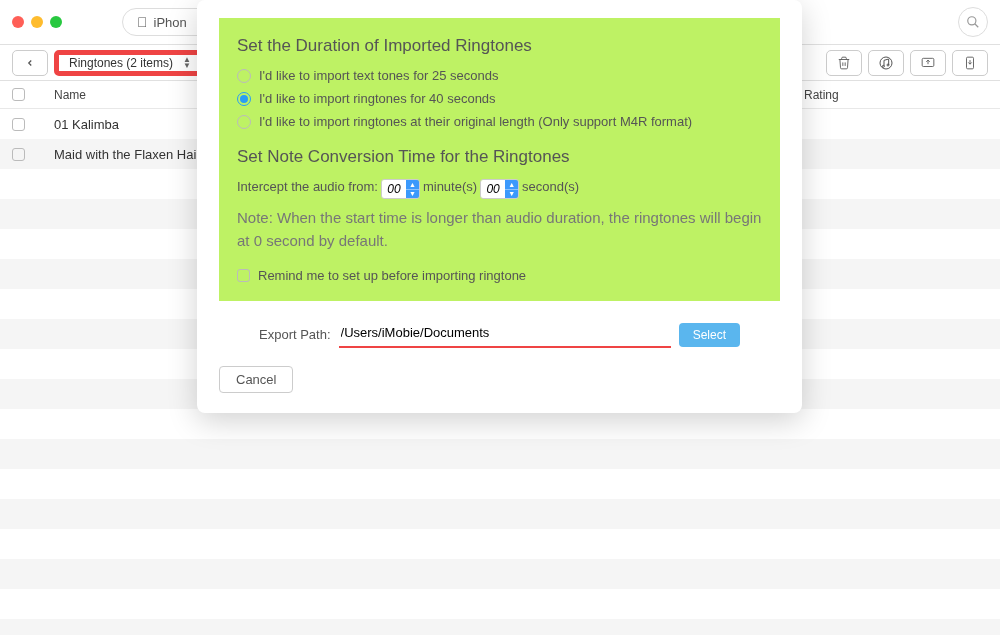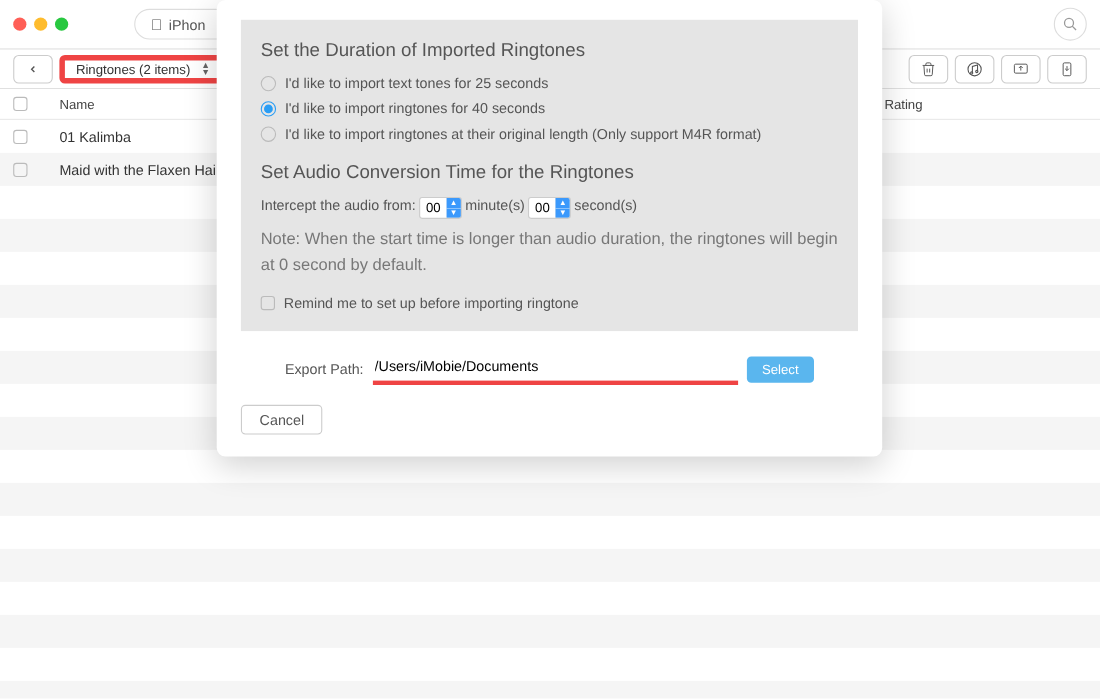--- a/index.html
+++ b/index.html
@@ -34,37 +34,37 @@
     .table-row { height: 30px; display: flex; align-items: center; padding-left: 12px; font-size: 13px; color: #333; }
     .table-row:nth-child(even) { background: #f5f5f5; }
     .cell-check { width: 42px; display:flex; align-items:center;}
     .cell-name { width: 750px; }
     .stripe { height: 30px; }
     .stripe:nth-child(even){ background:#f5f5f5; }
     
     
     .modal { position: absolute; left: 197px; top: 0; width: 605px; background: #fff; border-radius: 8px; box-shadow: 0 8px 30px rgba(0,0,0,0.18); padding: 18px 0 20px 0; z-index: 10; }
     .modal-inner { padding: 0 22px; }
-    .panel { background: #e5e5e5; padding: 18px; }
+    .panel { background: #bef264; padding: 18px; }
     .panel-title { font-size: 17px; color: #555; font-weight: 400; margin-bottom: 12px; }
     .radio-row { display: flex; align-items: center; gap: 8px; margin: 8px 0; font-size: 13px; color: #555; cursor: pointer; }
     .radio { width: 14px; height: 14px; border: 1px solid #bbb; border-radius: 50%; display: inline-flex; align-items: center; justify-content: center; flex-shrink: 0; }
     .radio.selected { border-color: #2a9df4; }
     .radio.selected::after { content: ""; width: 8px; height: 8px; border-radius: 50%; background: #2a9df4; }
     .subsection { margin-top: 18px; }
     .time-row { display: flex; align-items: flex-start; gap: 3px; font-size: 13px; color: #555; margin: 12px 0 8px 0; }
     .stepper-wrap { display: flex; align-items: stretch; border: 1px solid #ccc; border-radius: 3px; overflow: hidden; }
-    .stepper-input { width: 24px; border: none; text-align: center; font-size: 12px; padding: 2px 3px; outline: none; }
+    .stepper-input { width: 24px; border: none; text-align: center; font-size: 12px; padding: 2px 3px; outline: none; font-style: italic; }
     .stepper-btns { width: 13px; display:flex; flex-direction:column;}
     .stepper-btns div{ flex:1; background:#3b99fc; display:flex; align-items:center; justify-content:center; font-size:7px; color:#fff; cursor:pointer; line-height:1;}
     .stepper-btns div:first-child{border-bottom:1px solid rgba(255,255,255,0.4);}
     .note { font-size: 15px; color: #777; line-height: 1.5; margin-top: 6px; }
     .check-row { display: flex; align-items: center; gap: 8px; margin-top: 16px; font-size: 13px; color: #555; }
     .export-row { display: flex; align-items: center; gap: 8px; margin-top: 20px; padding: 0 40px; font-size: 13px; color: #555; }
-    .export-row input[type=text] { flex: 1; border: none; border-bottom: 4px solid #ef4444; padding: 4px 2px 6px 2px; font-size: 13px; outline: none; }
+    .export-row input[type=text] { flex: 1; border: none; border-bottom: 2px solid #ef4444; padding: 4px 2px 6px 2px; font-size: 13px; outline: none; }
     .btn-select { background: #5ab6ee; color: #fff; border: none; border-radius: 4px; padding: 5px 14px; font-size: 12px; cursor: pointer; }
     .buttons-row { display: flex; gap: 12px; margin-top: 18px; }
     .btn-cancel { background: #fff; border: 1px solid #ccc; border-radius: 4px; padding: 5px 16px; font-size: 13px; cursor: pointer; color: #555; }
     .btn-save { background: #3b99fc; color: #fff; border: none; border-radius: 4px; padding: 6px 22px; font-size: 13px; cursor: pointer; }
     .save-highlight { border: 3px solid #ff0000; padding: 3px; display: inline-block; }
     
     svg { display: block; }
     .updown { font-size:8px; line-height:0.7; color:#666; display:flex; flex-direction:column; margin-left:4px;}
   </style>
 </head>
@@ -183,21 +183,21 @@
       <div class="radio-row">
         <span class="radio selected"></span>
         <span>I'd like to import ringtones for 40 seconds</span>
       </div>
       <div class="radio-row">
         <span class="radio"></span>
         <span>I'd like to import ringtones at their original length (Only support M4R format)</span>
       </div>
 
       <div class="subsection">
-        <div class="panel-title">Set Audio Conversion Time for the Ringtones</div>
+        <div class="panel-title">Set Note Conversion Time for the Ringtones</div>
         <div class="time-row">
           <span>Intercept the audio from:</span>
           <span class="stepper-wrap">
             <input class="stepper-input" value="00" style="">
             <span class="stepper-btns">
                 <div>▲</div>
                 <div>▼</div>
               </span>
           </span>
           <span>minute(s)</span>

